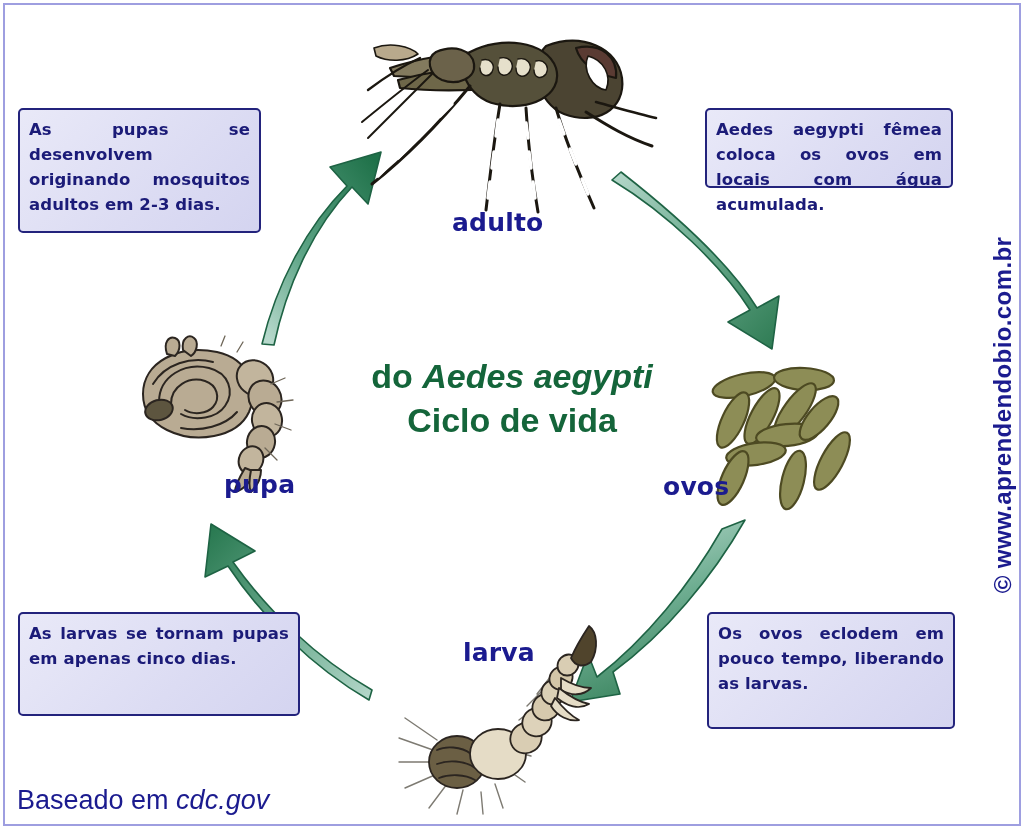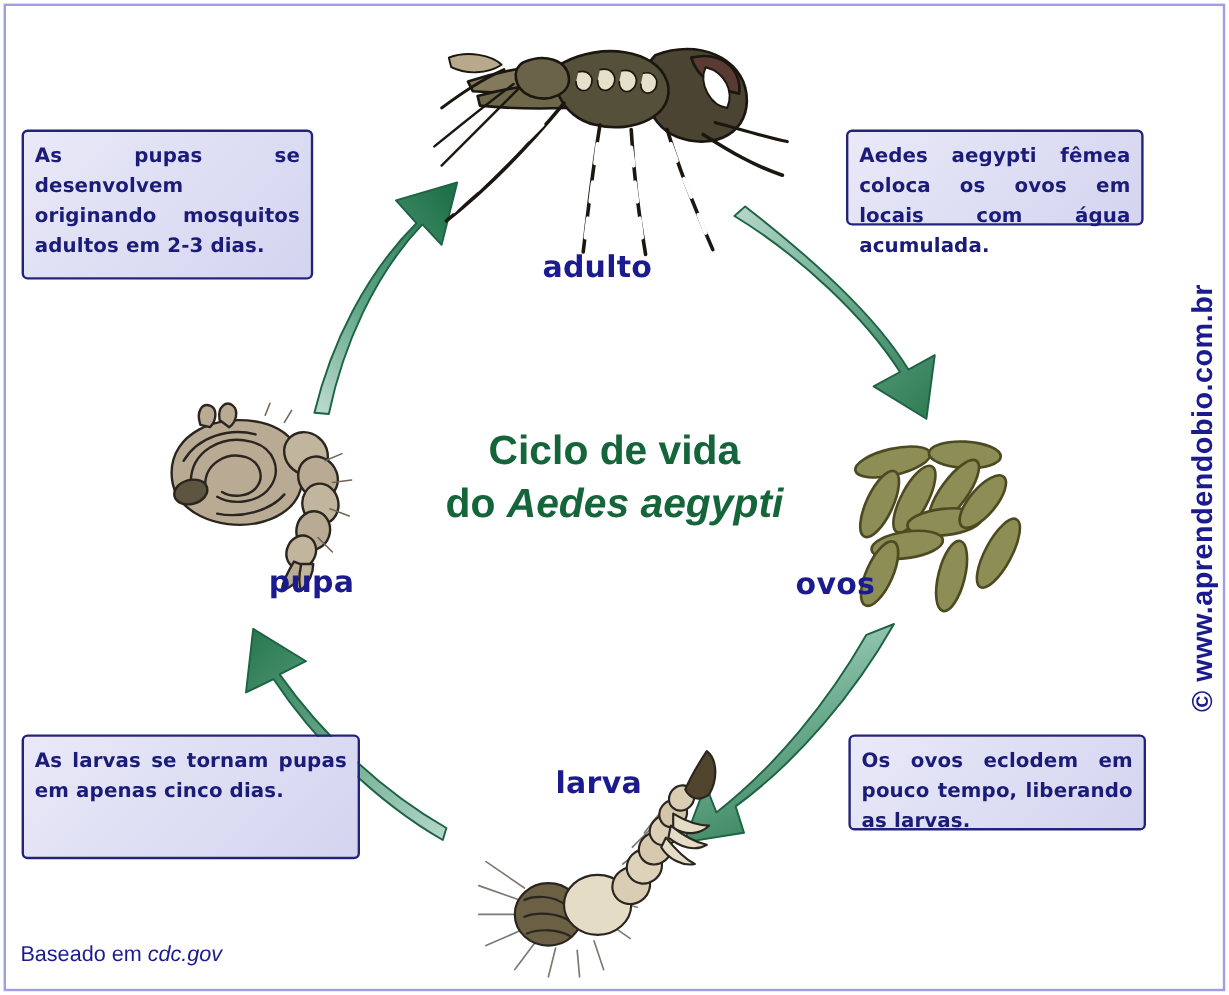--- a/index.html
+++ b/index.html
@@ -42,21 +42,21 @@
     line-height: 25px;
     letter-spacing: 0.1px;
     padding: 7px 9px 6px 9px;
     text-align: justify;
     text-align-last: left;
   }
   .note p { margin: 0; }
 
   #note-pupa-adulto { left: 18px;  top: 108px; width: 243px; height: 125px; }
   #note-adulto-ovos { left: 705px; top: 108px; width: 248px; height: 80px; }
-  #note-ovos-larva  { left: 707px; top: 612px; width: 248px; height: 80px; }
+  #note-ovos-larva  { left: 707px; top: 612px; width: 248px; height: 117px; }
   #note-larva-pupa  { left: 18px;  top: 612px; width: 282px; height: 104px; }
 
   
   .stage-label {
     position: absolute;
     color: #1b1b8f;
     font-family: "DejaVu Sans", sans-serif;
     font-size: 25px;
     font-weight: 700;
     letter-spacing: 0.2px;
@@ -85,21 +85,21 @@
     font-style: italic;
   }
 
   
   #credit {
     position: absolute;
     left: 17px;
     top: 785px;
     color: #1b1b8f;
     font-family: "Liberation Sans", sans-serif;
-    font-size: 18px;
+    font-size: 27px;
     white-space: nowrap;
   }
   #credit .site { font-style: italic; }
 
   
   #watermark {
     position: absolute;
     right: -2px;
     top: 0px;
     height: 829px;
@@ -315,24 +315,24 @@
       <path d="M120 136 C114 146 110 156 110 160 C118 158 126 150 130 140 Z" fill="#b9ab93"></path>
       <path d="M126 138 C124 148 124 156 126 160 C132 154 136 146 136 138 Z" fill="#c2b59d"></path>
 
       <g stroke="#6e6658" stroke-width="1.3" fill="none">
         <path d="M146 52 L160 46 M152 70 L168 68 M150 92 L166 98 M140 116 L152 128 M96 14 L100 4 M112 20 L118 10"></path>
       </g>
     </g>
   </svg>
 
   <div id="center-title">
-    <div>Ciclo de vida</div>
     <div>
       <span>do </span><span class="sci">Aedes aegypti</span>
     </div>
+    <div>Ciclo de vida</div>
   </div>
 
   <div class="stage-label" id="label-adulto">adulto</div>
   <div class="stage-label" id="label-ovos">ovos</div>
   <div class="stage-label" id="label-larva">larva</div>
   <div class="stage-label" id="label-pupa">pupa</div>
 
   <div class="note" id="note-pupa-adulto">
     <p>As pupas se desenvolvem originando  mosquitos adultos em 2-3 dias.</p>
   </div>

